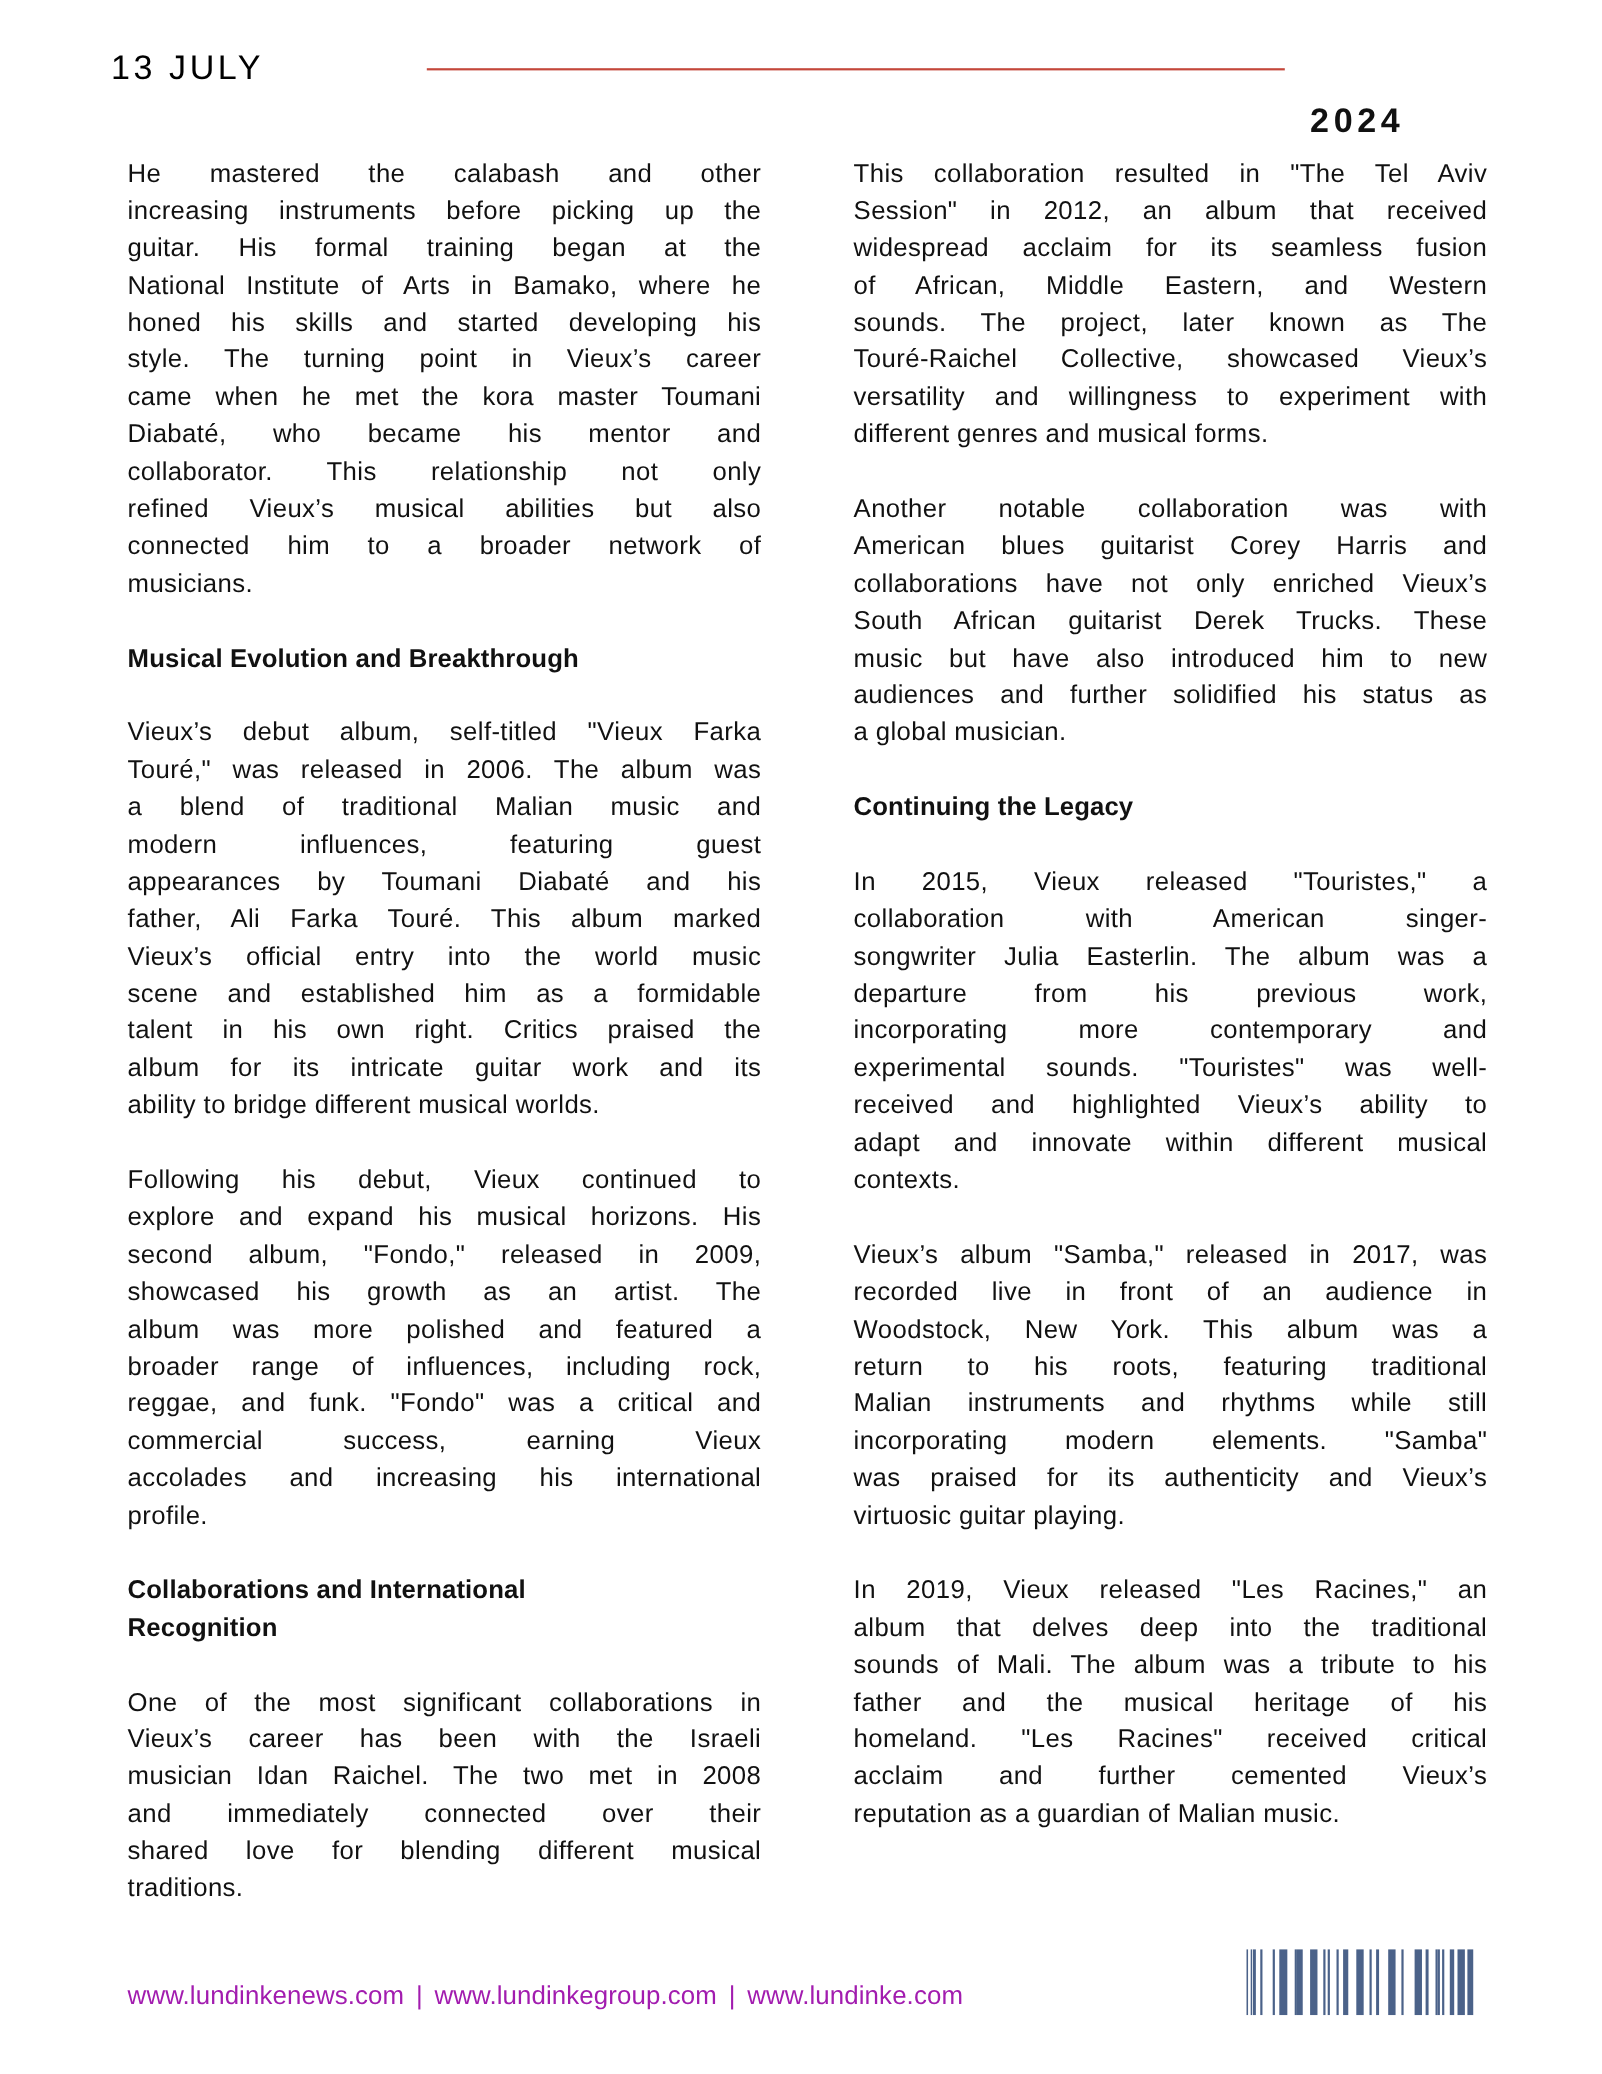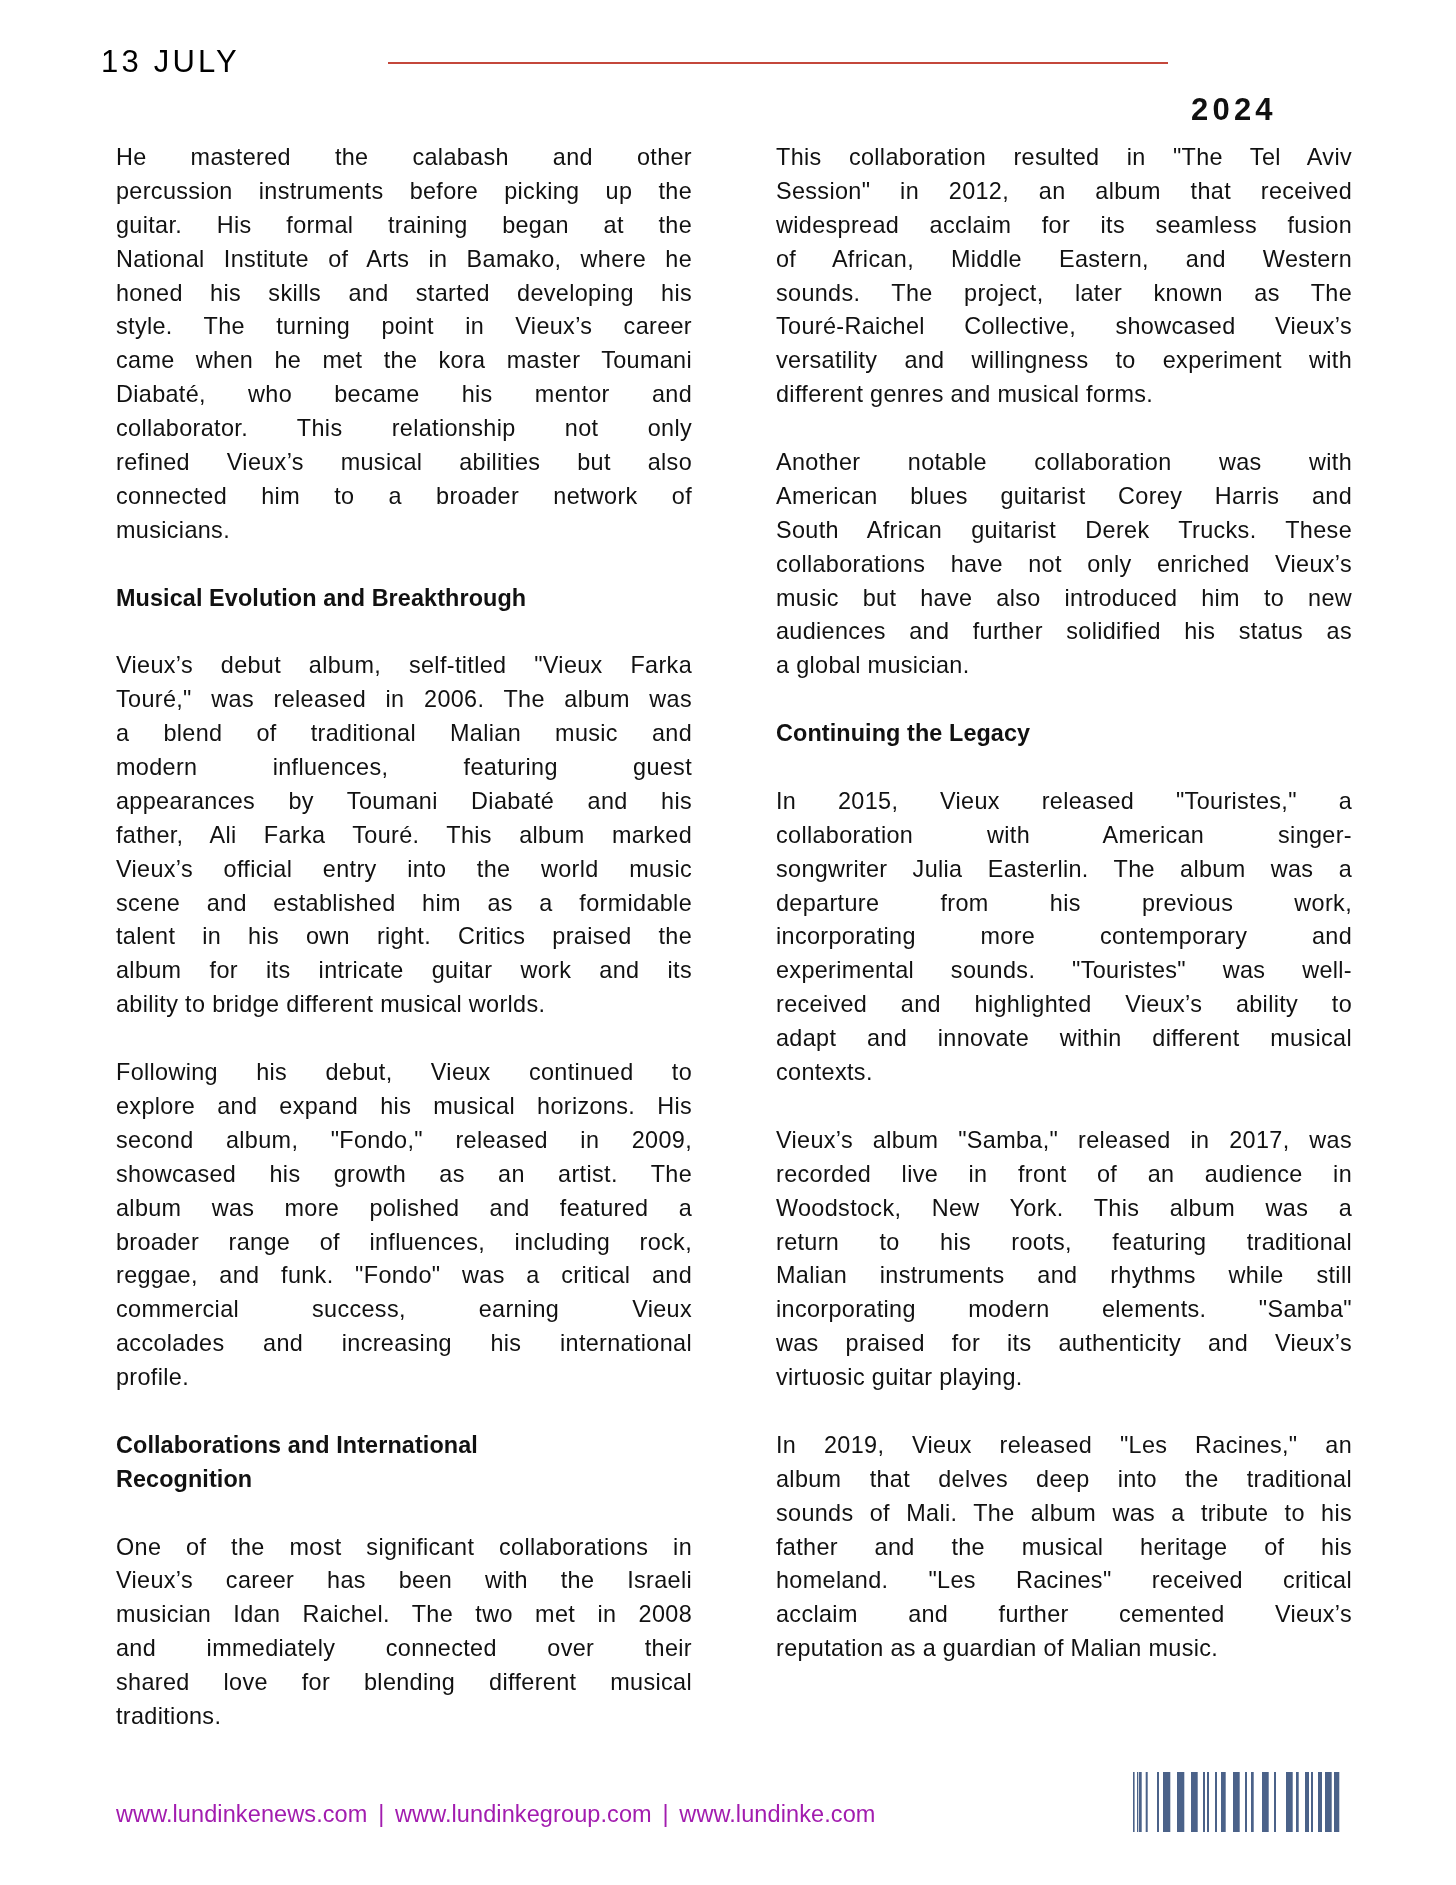--- a/index.html
+++ b/index.html
@@ -50,21 +50,21 @@
 </head>
 <body>
 
 <div class="hdr-date">13 JULY</div>
 <div class="hdr-rule"></div>
 <div class="hdr-year">2024</div>
 
 <div class="col left">
     <div class="para">
       <span class="line">He mastered the calabash and other</span>
-      <span class="line">percussion instruments before picking up the</span>
+      <span class="line">increasing instruments before picking up the</span>
       <span class="line">guitar. His formal training began at the</span>
       <span class="line">National Institute of Arts in Bamako, where he</span>
       <span class="line">honed his skills and started developing his</span>
       <span class="line">style. The turning point in Vieux’s career</span>
       <span class="line">came when he met the kora master Toumani</span>
       <span class="line">Diabaté, who became his mentor and</span>
       <span class="line">collaborator. This relationship not only</span>
       <span class="line">refined Vieux’s musical abilities but also</span>
       <span class="line">connected him to a broader network of</span>
       <span class="line last">musicians.</span>
@@ -117,22 +117,22 @@
       <span class="line">widespread acclaim for its seamless fusion</span>
       <span class="line">of African, Middle Eastern, and Western</span>
       <span class="line">sounds. The project, later known as The</span>
       <span class="line">Touré-Raichel Collective, showcased Vieux’s</span>
       <span class="line">versatility and willingness to experiment with</span>
       <span class="line last">different genres and musical forms.</span>
     </div>
     <div class="para">
       <span class="line">Another notable collaboration was with</span>
       <span class="line">American blues guitarist Corey Harris and</span>
+      <span class="line">collaborations have not only enriched Vieux’s</span>
       <span class="line">South African guitarist Derek Trucks. These</span>
-      <span class="line">collaborations have not only enriched Vieux’s</span>
       <span class="line">music but have also introduced him to new</span>
       <span class="line">audiences and further solidified his status as</span>
       <span class="line last">a global musician.</span>
     </div>
     <div class="para heading">
       <span class="line last">Continuing the Legacy</span>
     </div>
     <div class="para">
       <span class="line">In 2015, Vieux released "Touristes," a</span>
       <span class="line">collaboration with American singer-</span>

